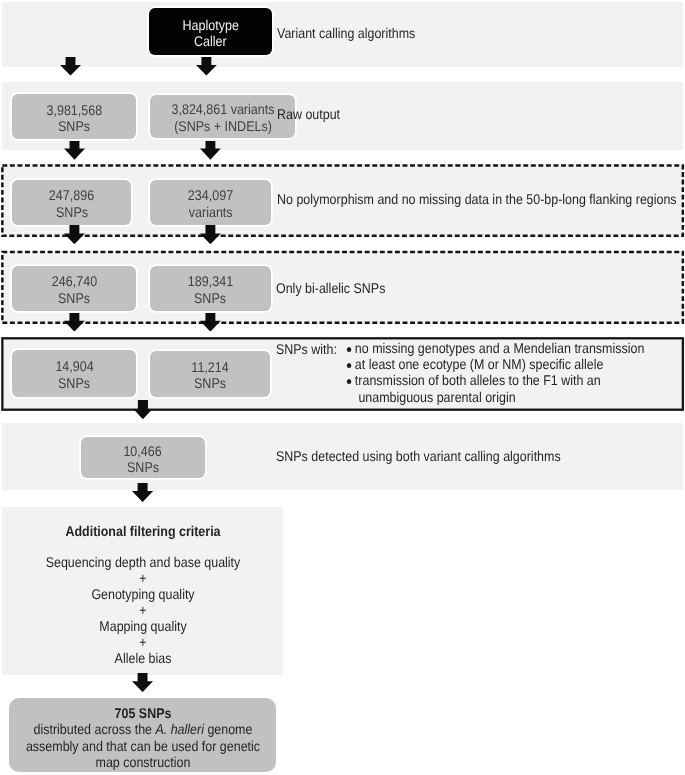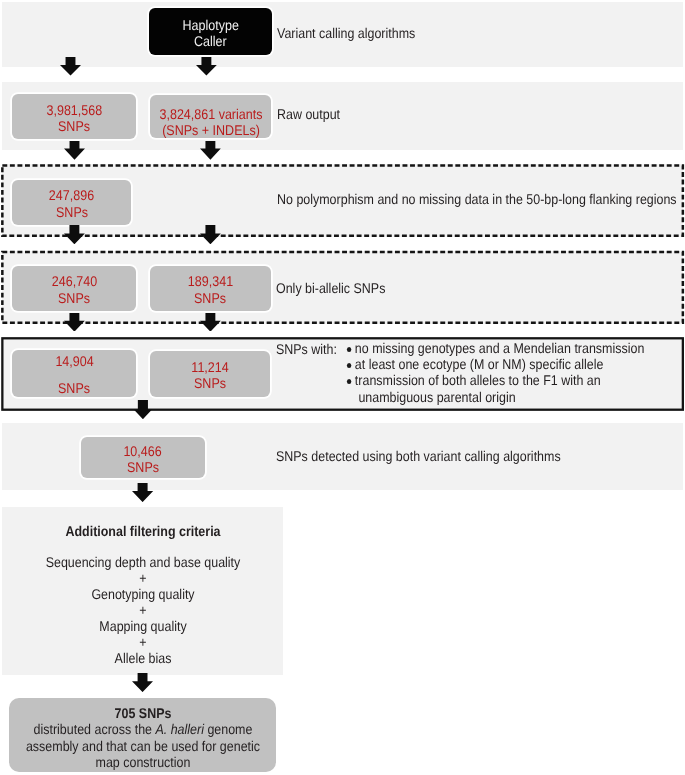--- a/index.html
+++ b/index.html
@@ -14,21 +14,21 @@
   .band{background:#f2f2f2;}
   .dashed{background:#f2f2f2;}
   .solid{background:#f2f2f2;}
   .frame{position:absolute;left:0;top:0;pointer-events:none;}
   .frame svg{display:block;overflow:visible;}
   .nbox{position:absolute;box-sizing:border-box;display:flex;
         flex-direction:column;align-items:center;justify-content:center;
         border-radius:6px;text-align:center;padding-top:2.6px;
         box-shadow:0 0 0 1.8px #ffffff;}
   .nbox.black{background:#030303;color:#f0f0f0;border-radius:6px;}
-  .nbox.gray{background:#c1c1c1;color:#b91c1c;}
+  .nbox.gray{background:#c1c1c1;color:#404040;}
   .ln{display:block;line-height:16.3px;white-space:nowrap;
       transform:scaleX(0.888) translateZ(0);}
   .cap{position:absolute;white-space:nowrap;font-size:14.1px;color:#231f20;
       transform:scaleX(0.884) translateZ(0);transform-origin:left top;}
   .arrow{position:absolute;}
   .arrow svg{display:block;}
   .bullets{position:absolute;font-size:14.1px;line-height:16.2px;
           transform:scaleX(0.884) translateZ(0);transform-origin:left top;}
   .bullets .row{position:relative;padding-left:10px;white-space:nowrap;}
   .bullets .row .dot{position:absolute;left:1.0px;top:6.7px;width:5.3px;height:5.3px;
@@ -62,39 +62,43 @@
 
 <div class="cap" style="left:276.8px;top:25px;">Variant calling algorithms</div>
 
 <div class="stage band" style="left:2px;top:82px;width:681px;height:68px;"></div>
 
 <div class="nbox gray" style="left:12.4px;top:94.4px;width:123.8px;height:44.4px;font-size:14.1px;">
   <span class="ln">3,981,568</span>
   <span class="ln">SNPs</span>
 </div>
 
-<div class="nbox gray" style="left:150.1px;top:94.5px;width:121.0px;height:43.6px;font-size:14.1px;justify-content:flex-end;">
+<div class="nbox gray" style="left:150.1px;top:94.5px;width:145px;height:43.6px;font-size:14.1px;">
   <span class="ln">3,824,861 variants</span>
   <span class="ln">(SNPs + INDELs)</span>
 </div>
 
 <div class="cap" style="left:276.5px;top:106px;">Raw output</div>
 
 <div class="stage dashed" style="left:2px;top:164.3px;width:681px;height:72.8px;"></div>
 <div class="frame">
   <svg width="685" height="775" viewBox="0 0 685 775">
         <rect x="2.35" y="165.5" width="680.5" height="70.3" fill="none" stroke="#141414" stroke-width="2.5" stroke-dasharray="4.9 2.65"></rect>
       </svg>
 </div>
 
 <div class="nbox gray" style="left:12.4px;top:180.3px;width:119px;height:44.4px;font-size:14.1px;">
   <span class="ln">247,896</span>
   <span class="ln">SNPs</span>
 </div>
 
+<div class="nbox gray" style="left:150.0px;top:180.3px;width:121.0px;height:44.4px;font-size:14.1px;">
+  <span class="ln">234,097</span>
+  <span class="ln">variants</span>
+</div>
 
 <div class="cap" style="left:276.7px;top:191.2px;">No polymorphism and no missing data in the 50-bp-long flanking regions</div>
 
 <div class="stage dashed" style="left:2px;top:251px;width:681px;height:72.8px;"></div>
 <div class="frame">
   <svg width="685" height="775" viewBox="0 0 685 775">
         <rect x="2.35" y="251.9" width="680.5" height="70.9" fill="none" stroke="#141414" stroke-width="2.5" stroke-dasharray="4.9 2.65"></rect>
       </svg>
 </div>
 
@@ -110,21 +114,21 @@
 
 <div class="cap" style="left:276.3px;top:279.7px;">Only bi-allelic SNPs</div>
 
 <div class="stage solid" style="left:2px;top:337.3px;width:681px;height:73.4px;"></div>
 <div class="frame">
   <svg width="685" height="775" viewBox="0 0 685 775">
         <rect x="2.35" y="338.3" width="680.5" height="71.4" fill="none" stroke="#141414" stroke-width="2.3"></rect>
       </svg>
 </div>
 
-<div class="nbox gray" style="left:12.4px;top:350.2px;width:123.4px;height:46.5px;font-size:14.1px;justify-content:space-between;">
+<div class="nbox gray" style="left:12.4px;top:350.2px;width:123.4px;height:46.5px;font-size:14.1px;">
   <span class="ln">14,904</span>
   <span class="ln">SNPs</span>
 </div>
 
 <div class="nbox gray" style="left:149.9px;top:350.5px;width:120.4px;height:46.0px;font-size:14.1px;">
   <span class="ln">11,214</span>
   <span class="ln">SNPs</span>
 </div>
 
 <div class="cap" style="left:276.3px;top:341px;">SNPs with:</div>

